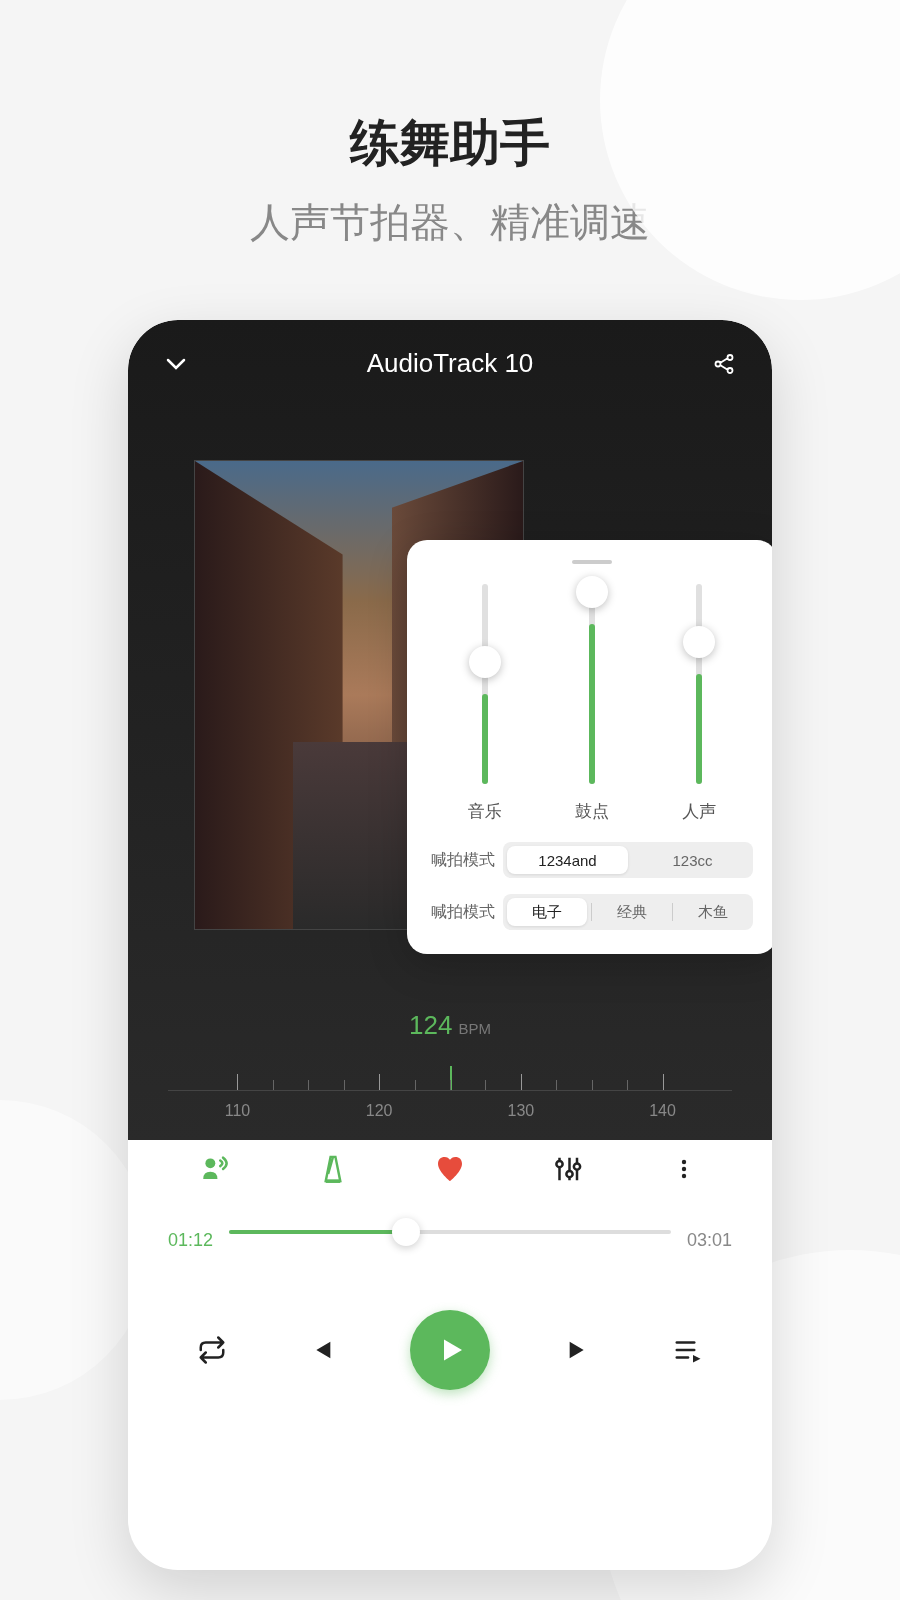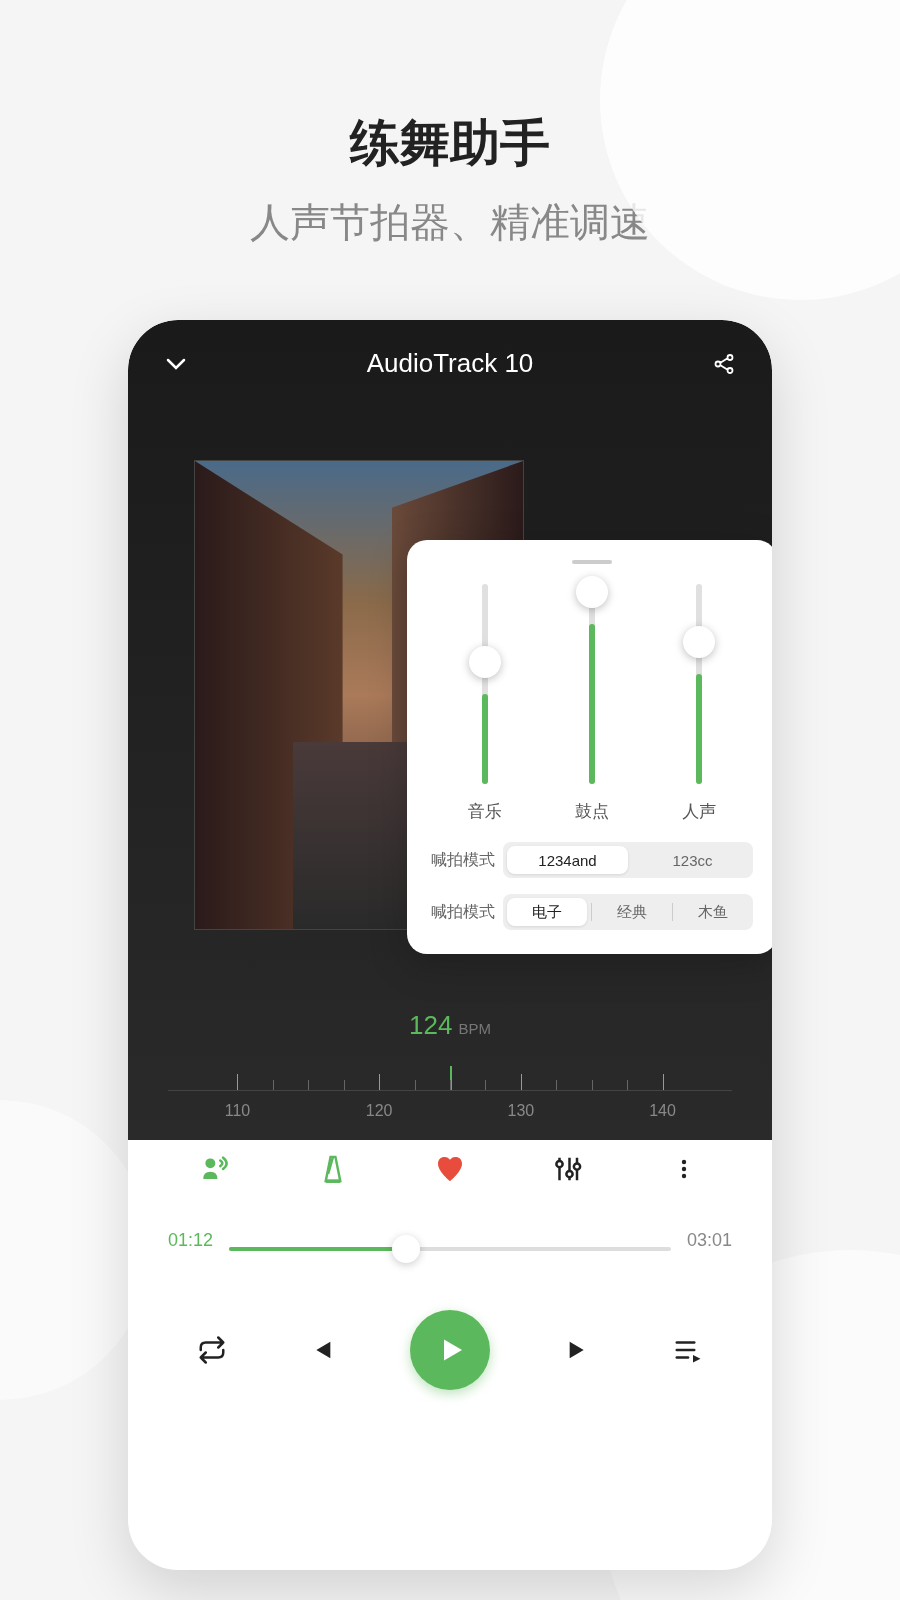--- a/index.html
+++ b/index.html
@@ -39,21 +39,21 @@
 .slider-thumb{position:absolute;width:32px;height:32px;background:#fff;border-radius:50%;left:50%;transform:translate(-50%,-50%);box-shadow:0 2px 8px rgba(0,0,0,0.25);}
 .slider-label{font-size:17px;color:#555;}
 .opt-row{display:flex;align-items:center;margin-top:16px;}
 .opt-label{font-size:16px;color:#666;width:72px;}
 .seg{flex:1;display:flex;background:#eee;border-radius:8px;overflow:hidden;height:36px;}
 .seg-item{flex:1;display:flex;align-items:center;justify-content:center;font-size:15px;color:#666;position:relative;}
 .seg-item.active{background:#fff;color:#222;border-radius:8px;margin:4px;box-shadow:0 1px 3px rgba(0,0,0,0.1);}
 .seg-div{width:1px;height:18px;background:#ccc;align-self:center;}
 .toolbar{position:absolute;top:830px;left:0;right:0;display:flex;justify-content:space-around;align-items:center;padding:0 30px;}
 .tool-btn{width:38px;height:38px;display:flex;align-items:center;justify-content:center;}
-.progress-row{position:absolute;top:910px;left:40px;right:40px;display:flex;align-items:flex-end;gap:16px;}
+.progress-row{position:absolute;top:910px;left:40px;right:40px;display:flex;align-items:flex-start;gap:16px;}
 .time{font-size:18px;color:#5cb85c;}
 .time.end{color:#888;}
 .prog-track{flex:1;height:4px;background:#ddd;border-radius:2px;position:relative;}
 .prog-fill{position:absolute;left:0;top:0;bottom:0;background:#5cb85c;border-radius:2px;}
 .prog-thumb{position:absolute;width:28px;height:28px;background:#fff;border-radius:50%;top:50%;transform:translate(-50%,-50%);box-shadow:0 2px 8px rgba(0,0,0,0.2);}
 .controls{position:absolute;top:990px;left:0;right:0;display:flex;justify-content:space-around;align-items:center;padding:0 30px;}
 .ctrl-btn{width:40px;height:40px;display:flex;align-items:center;justify-content:center;}
 .play-btn{width:80px;height:80px;background:#5cb85c;border-radius:50%;display:flex;align-items:center;justify-content:center;box-shadow:0 4px 12px rgba(92,184,92,0.4);}
 </style>
 </head>

